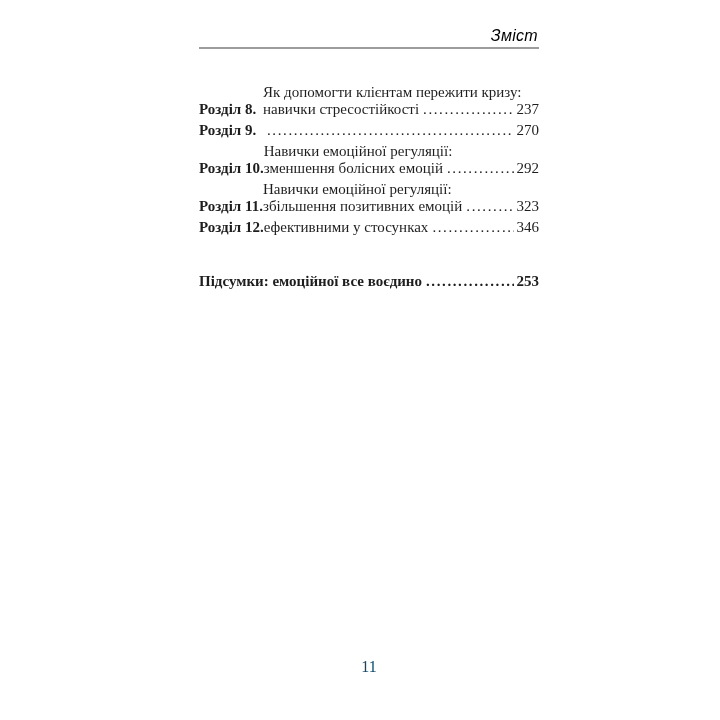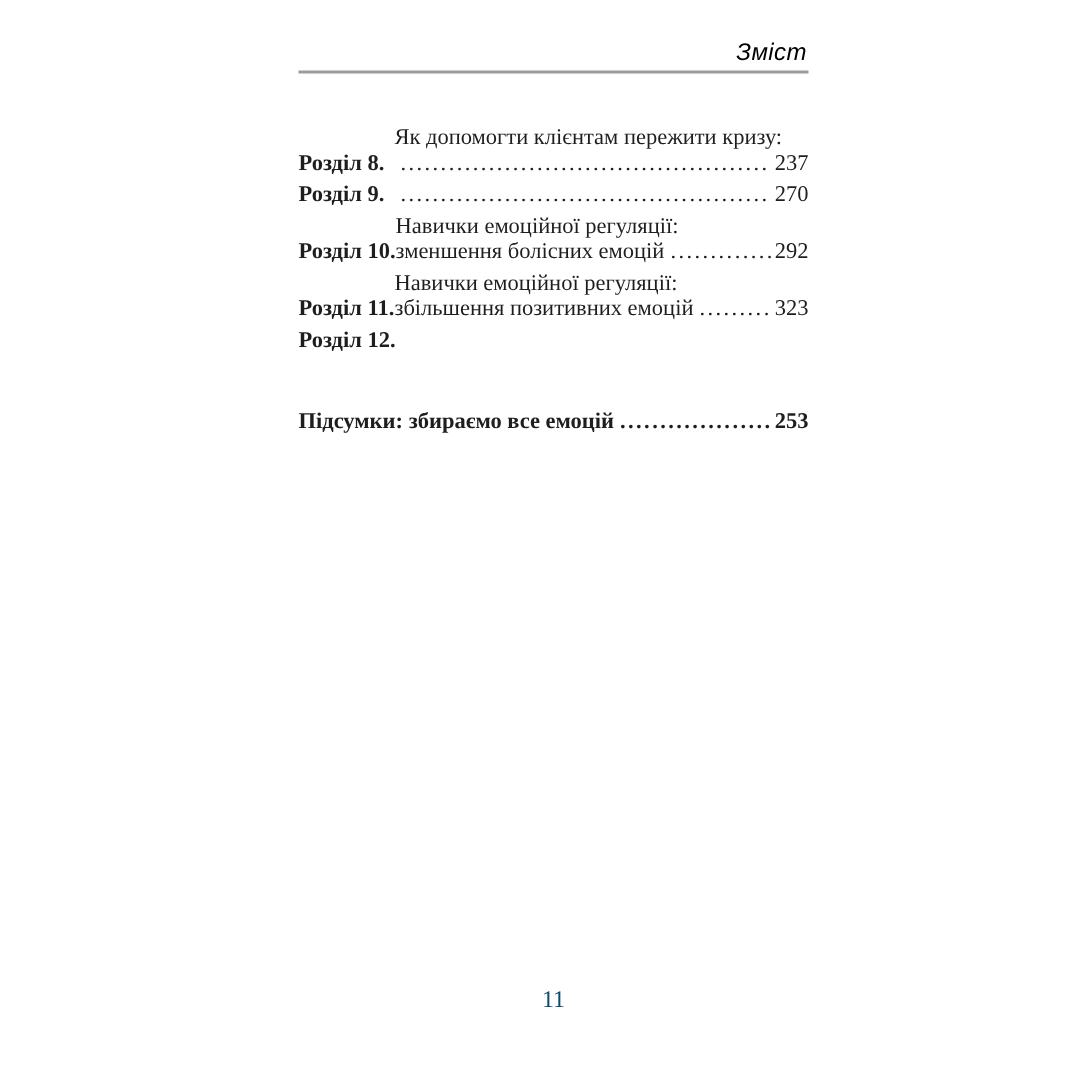--- a/index.html
+++ b/index.html
@@ -120,20 +120,21 @@
 
     <div class="toc">
 
       <div class="toc-entry">
         <span class="entry-label">Розділ 8.</span>
         <div class="entry-body">
           <div class="tline">
             <span class="ttext">Як допомогти клієнтам пережити кризу:</span>
           </div>
           <div class="tline">
+            <span class="ttext">навички стресостійкості</span>
             <span class="leader"></span>
             <span class="pg">237</span>
           </div>
         </div>
       </div>
 
       <div class="toc-entry">
         <span class="entry-label">Розділ 9.</span>
         <div class="entry-body">
           <div class="tline">
@@ -167,28 +168,33 @@
             <span class="ttext">збільшення позитивних емоцій</span>
             <span class="leader"></span>
             <span class="pg">323</span>
           </div>
         </div>
       </div>
 
       <div class="toc-entry">
         <span class="entry-label">Розділ 12.</span>
         <div class="entry-body">
+          <div class="tline">
+            <span class="ttext">ефективними у стосунках</span>
+            <span class="leader"></span>
+            <span class="pg">346</span>
+          </div>
         </div>
       </div>
 
     </div>
 
     <div class="summary">
       <div class="tline">
-        <span class="ttext">Підсумки: збираємо все емоцій</span>
+        <span class="ttext">Підсумки: емоційної все воєдино</span>
         <span class="leader"></span>
         <span class="pg">253</span>
       </div>
     </div>
 
     <div class="folio">11</div>
 
   </div>
 </div>
 

